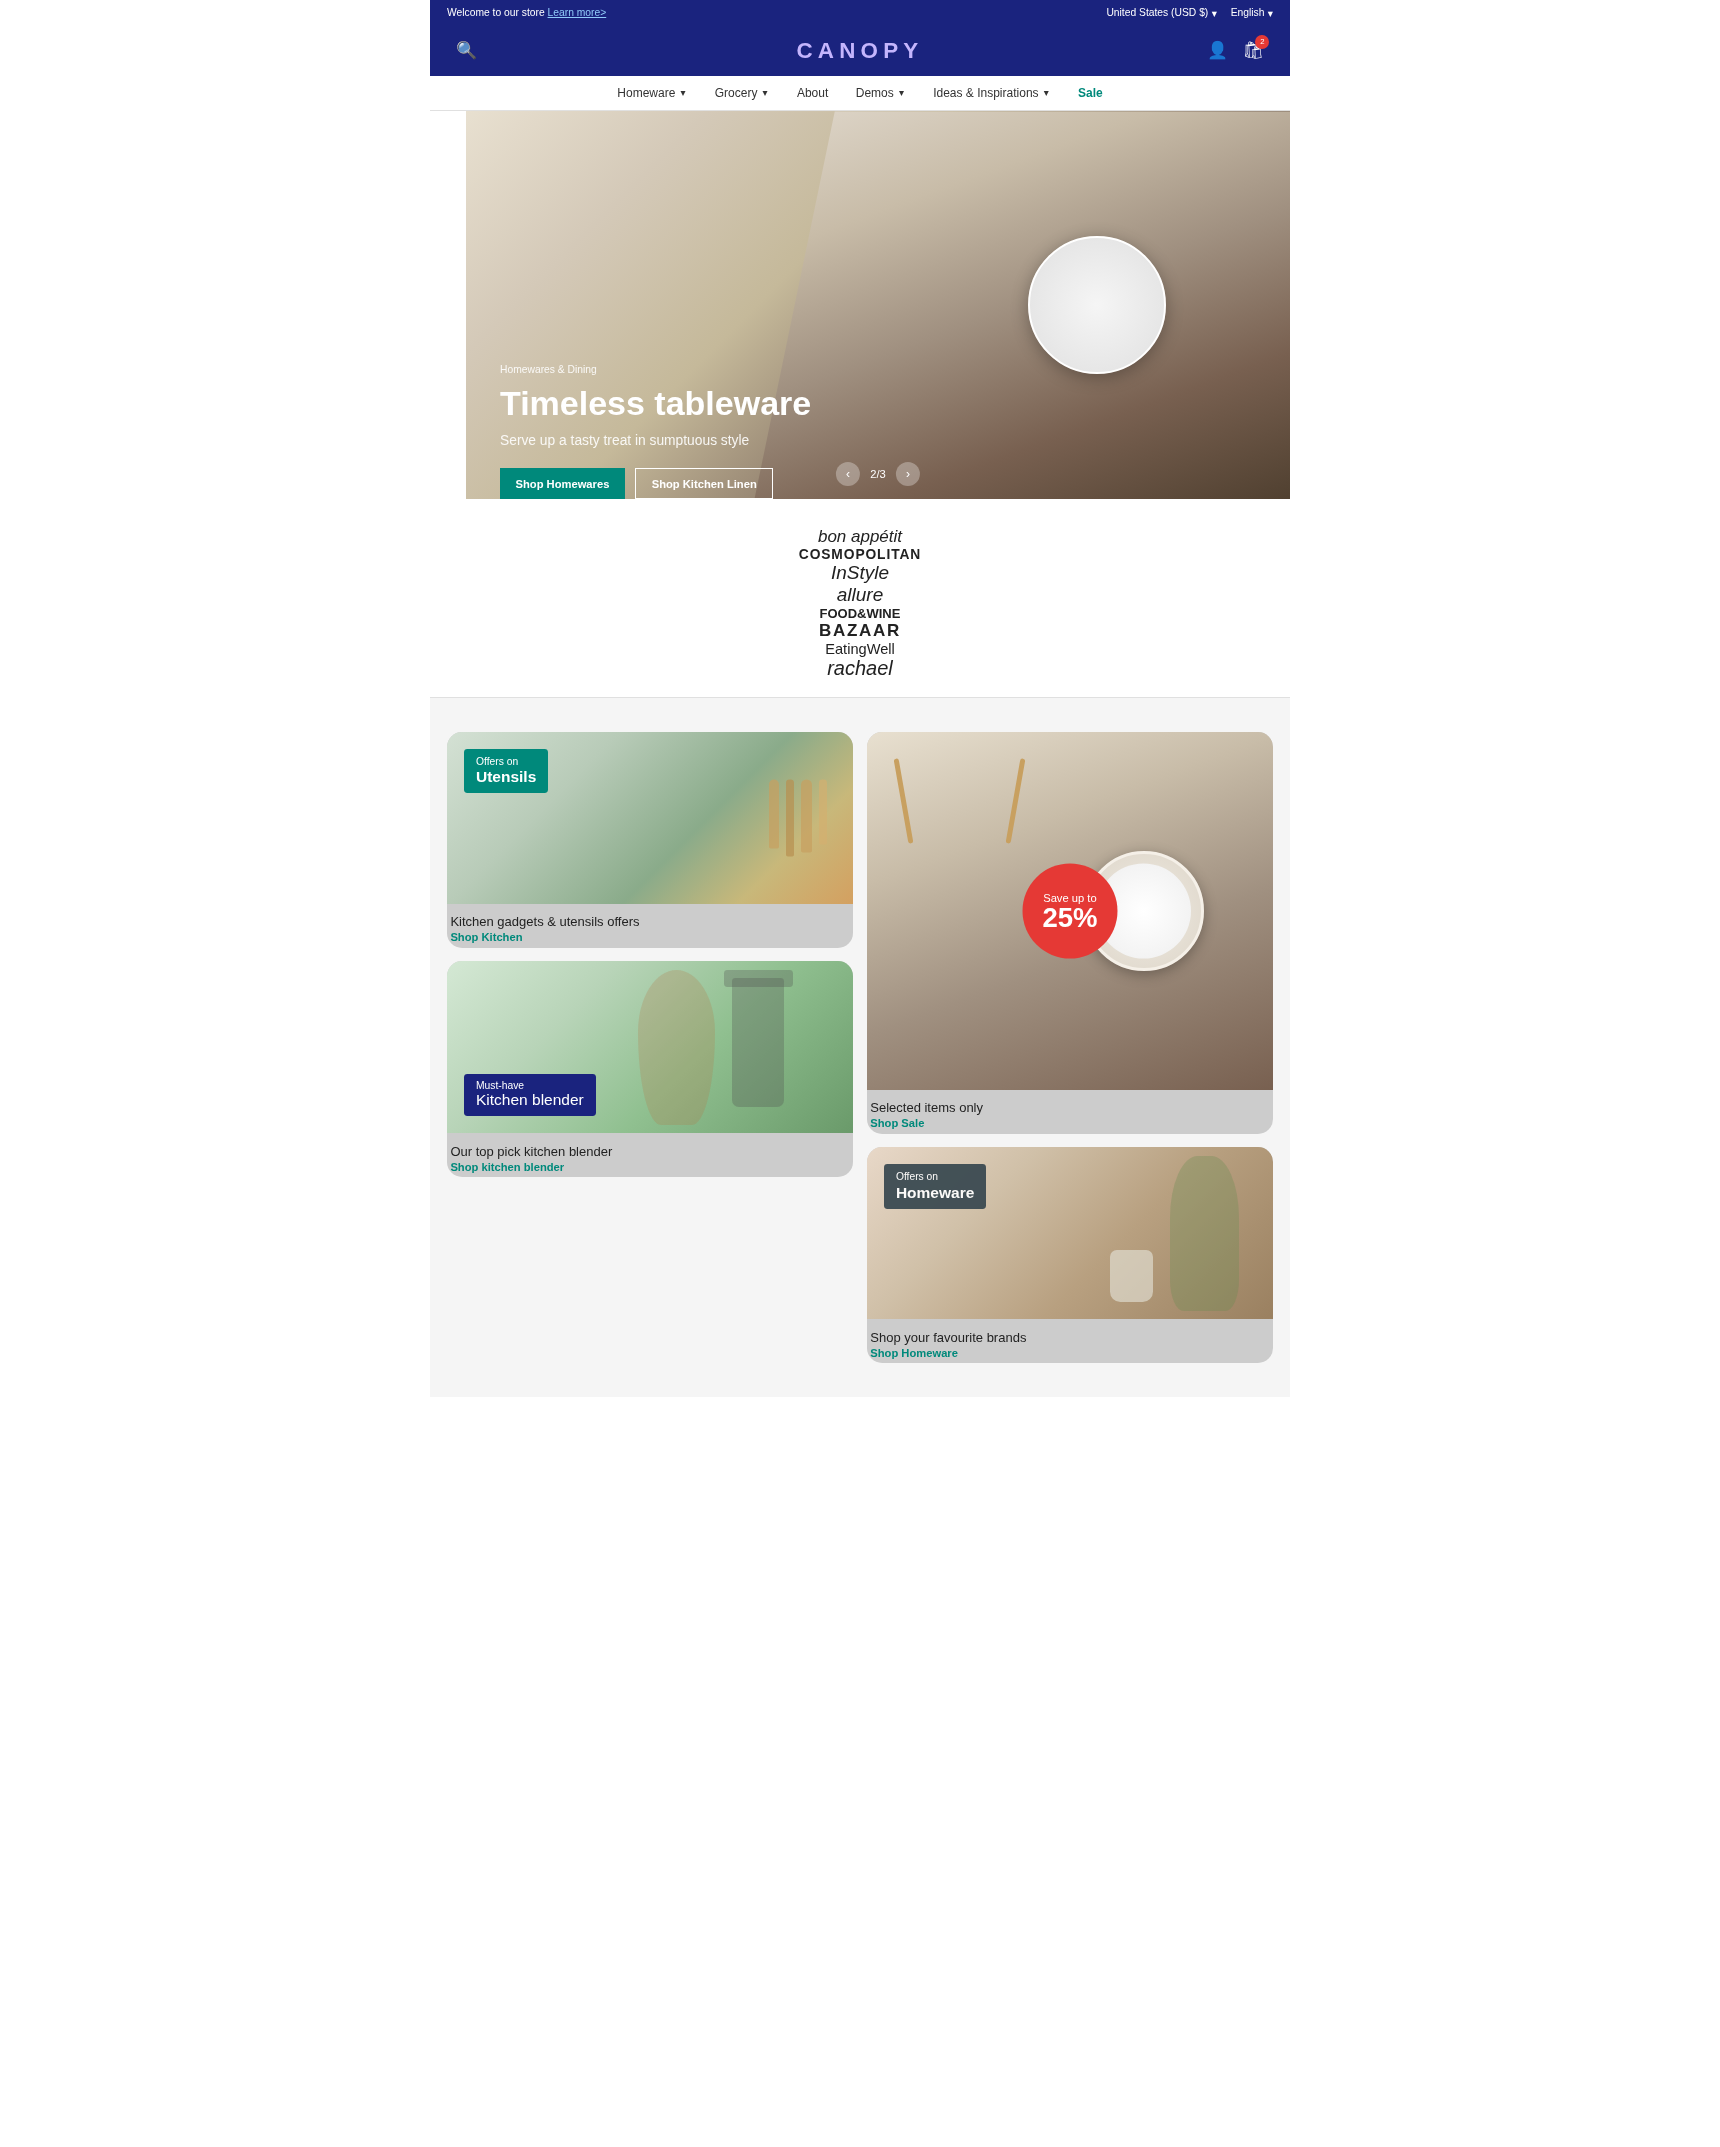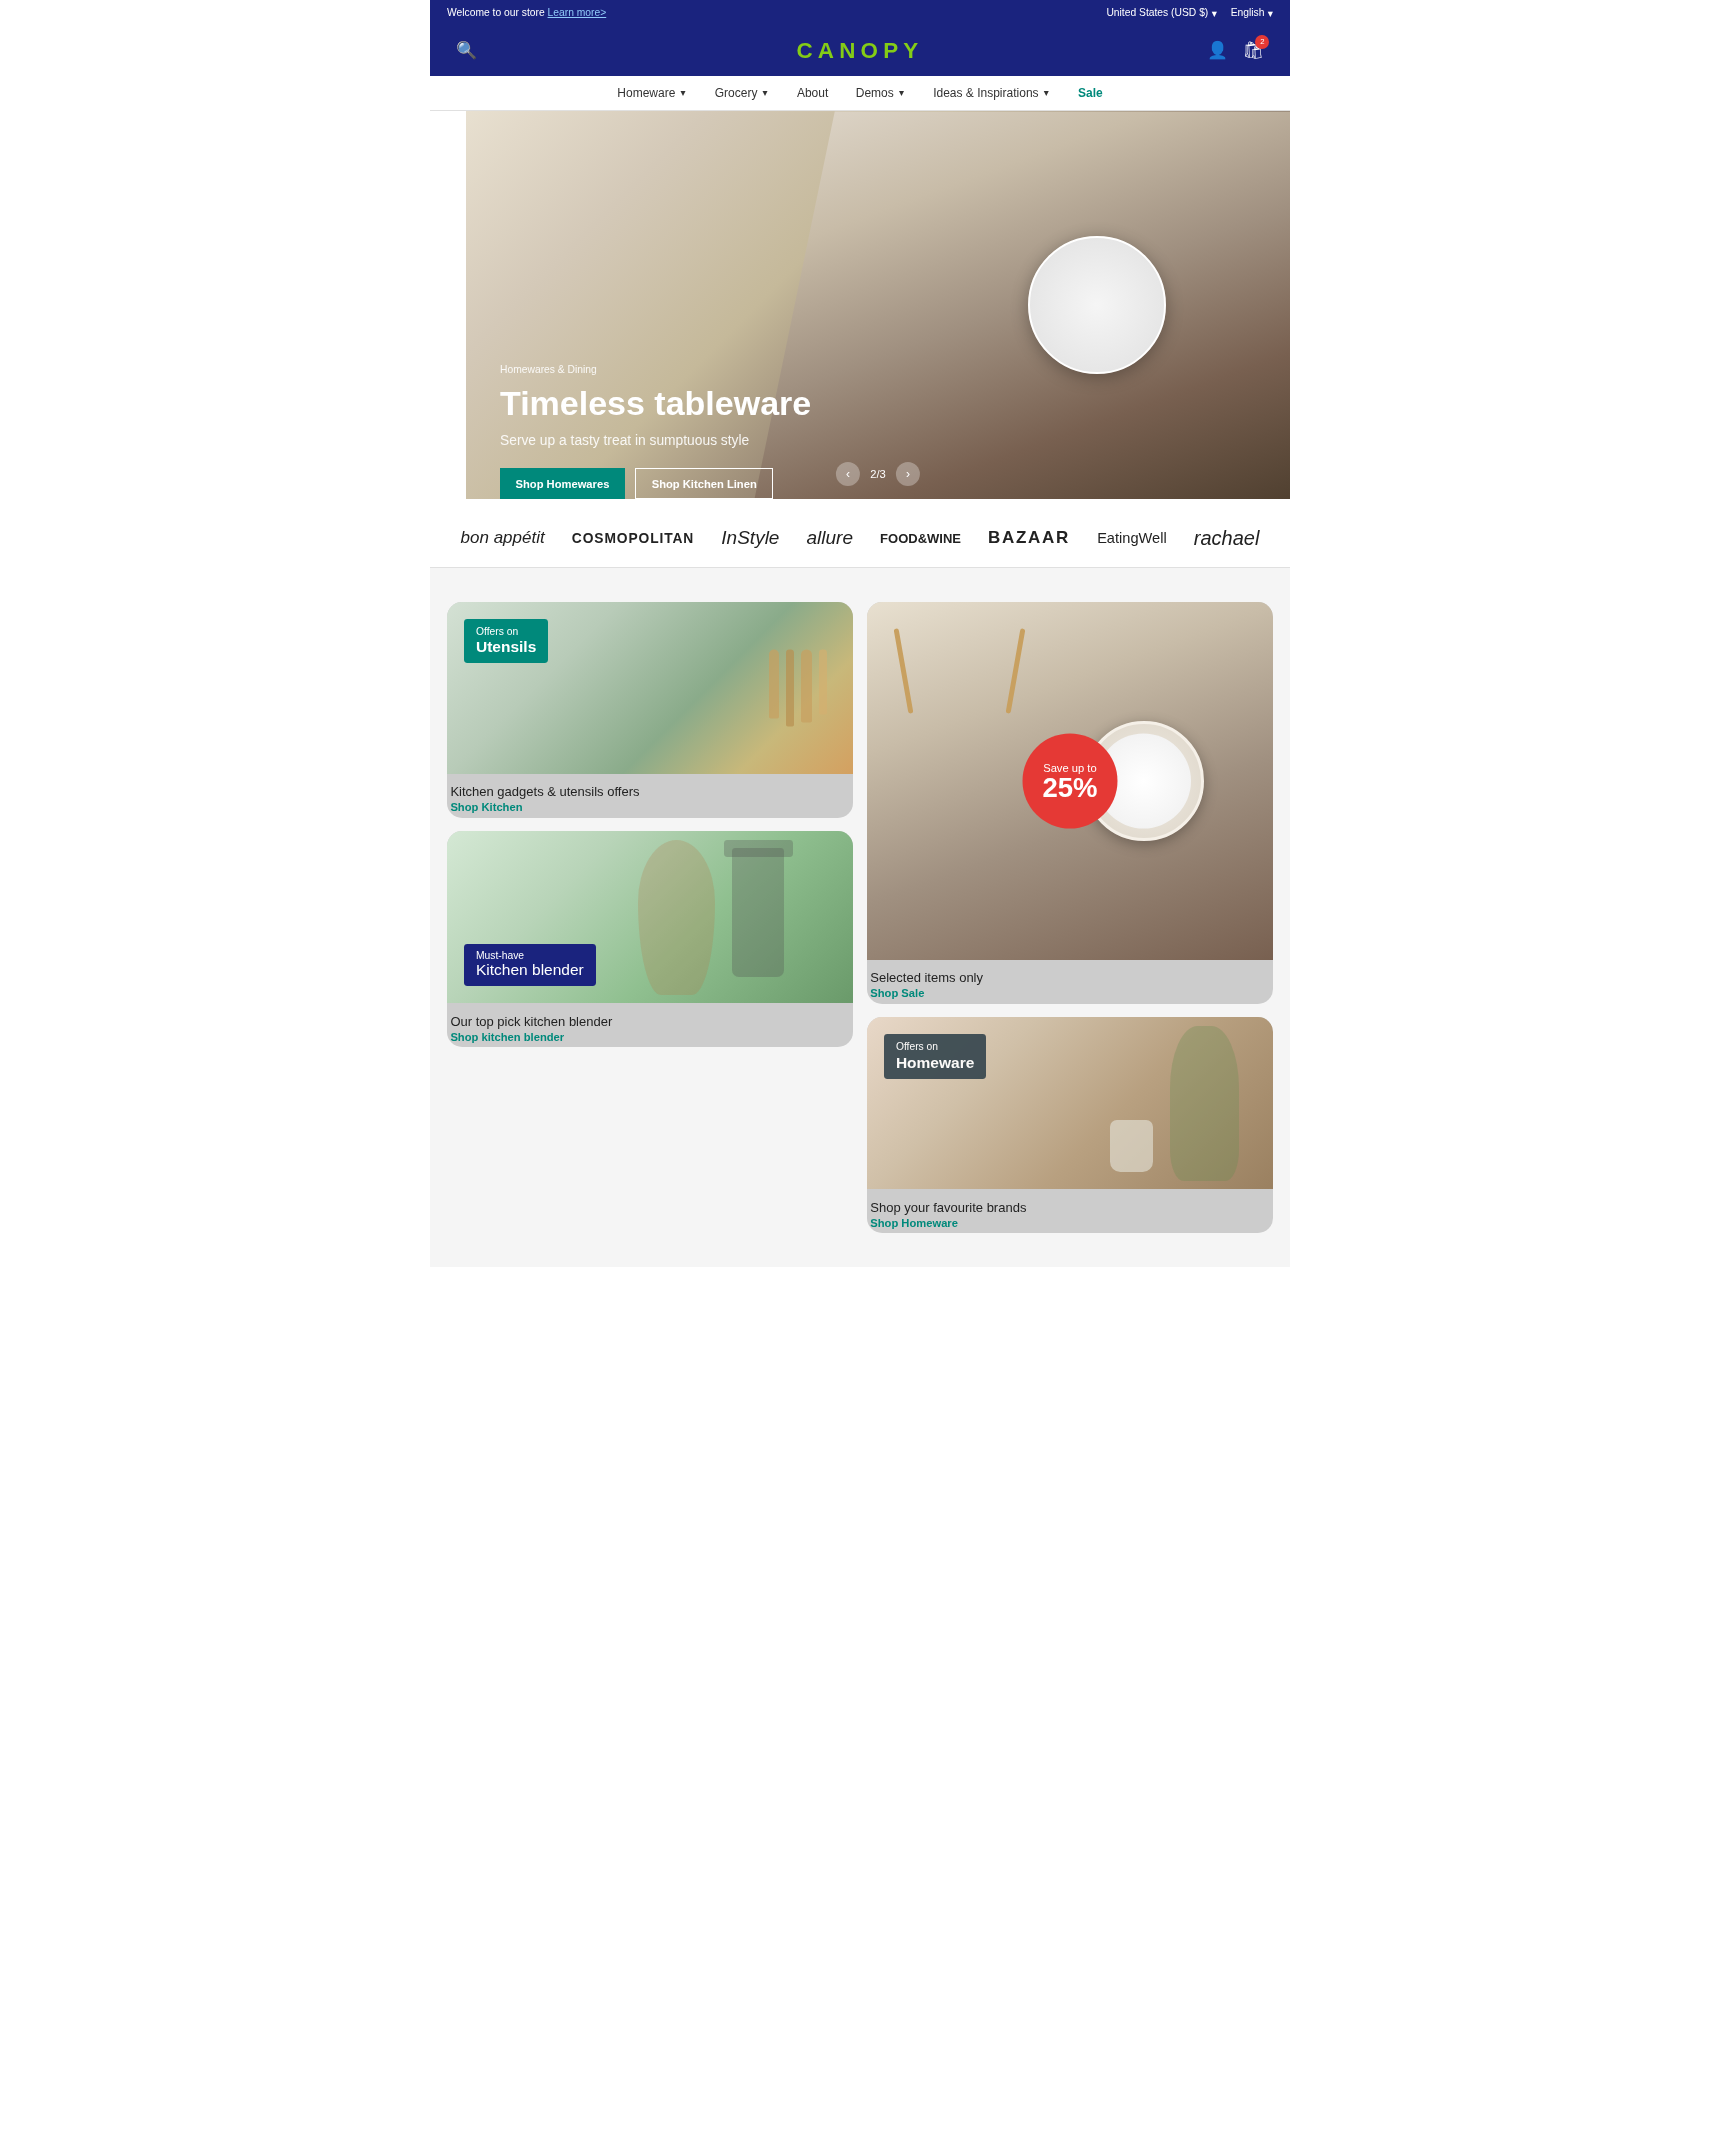--- a/index.html
+++ b/index.html
@@ -21,21 +21,21 @@
 
     
     .header {
       background: #1a237e;
       padding: 12px 26px;
       display: flex;
       align-items: center;
       justify-content: space-between;
     }
     .header-logo {
-      color: #84cc16;
+      color: #c4b5fd;
       font-size: 22.4px;
       font-weight: 700;
       letter-spacing: 5.2px;
       text-transform: uppercase;
       flex: 1;
       text-align: center;
     }
     .header-left, .header-right {
       display: flex;
       align-items: center;
@@ -192,20 +192,21 @@
     }
 
     
     .brands-bar {
       padding: 27.5px 17px 17px;
       display: flex;
       align-items: center;
       justify-content: space-around;
       border-bottom: 1.7px solid #e0e0e0;
       gap: 0;
+      flex-direction: column;
     }
     .brand-name {
       font-size: 15.5px;
       color: #222;
       white-space: nowrap;
     }
     .brand-name.bon-appetit { font-style: italic; font-weight: 400; font-size: 17px; }
     .brand-name.cosmo { font-weight: 900; font-size: 13.8px; letter-spacing: 0.9px; }
     .brand-name.instyle { font-style: italic; font-size: 19px; font-weight: 400; }
     .brand-name.allure { font-style: italic; font-size: 19px; font-weight: 400; }

